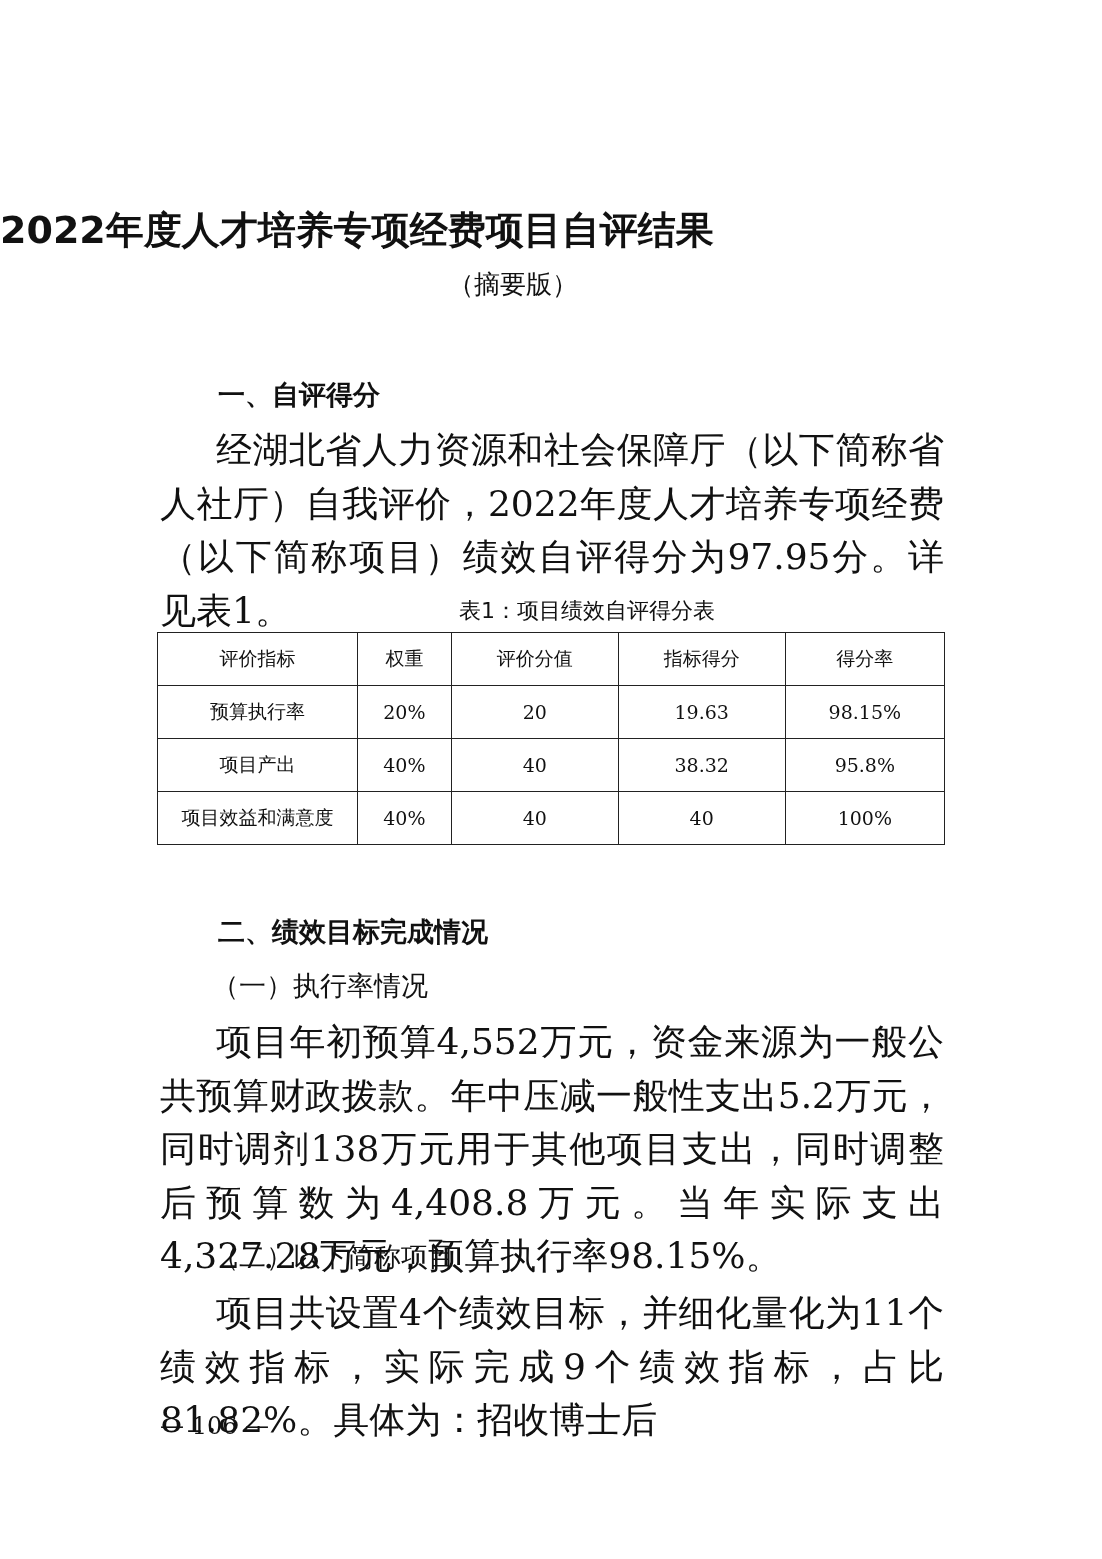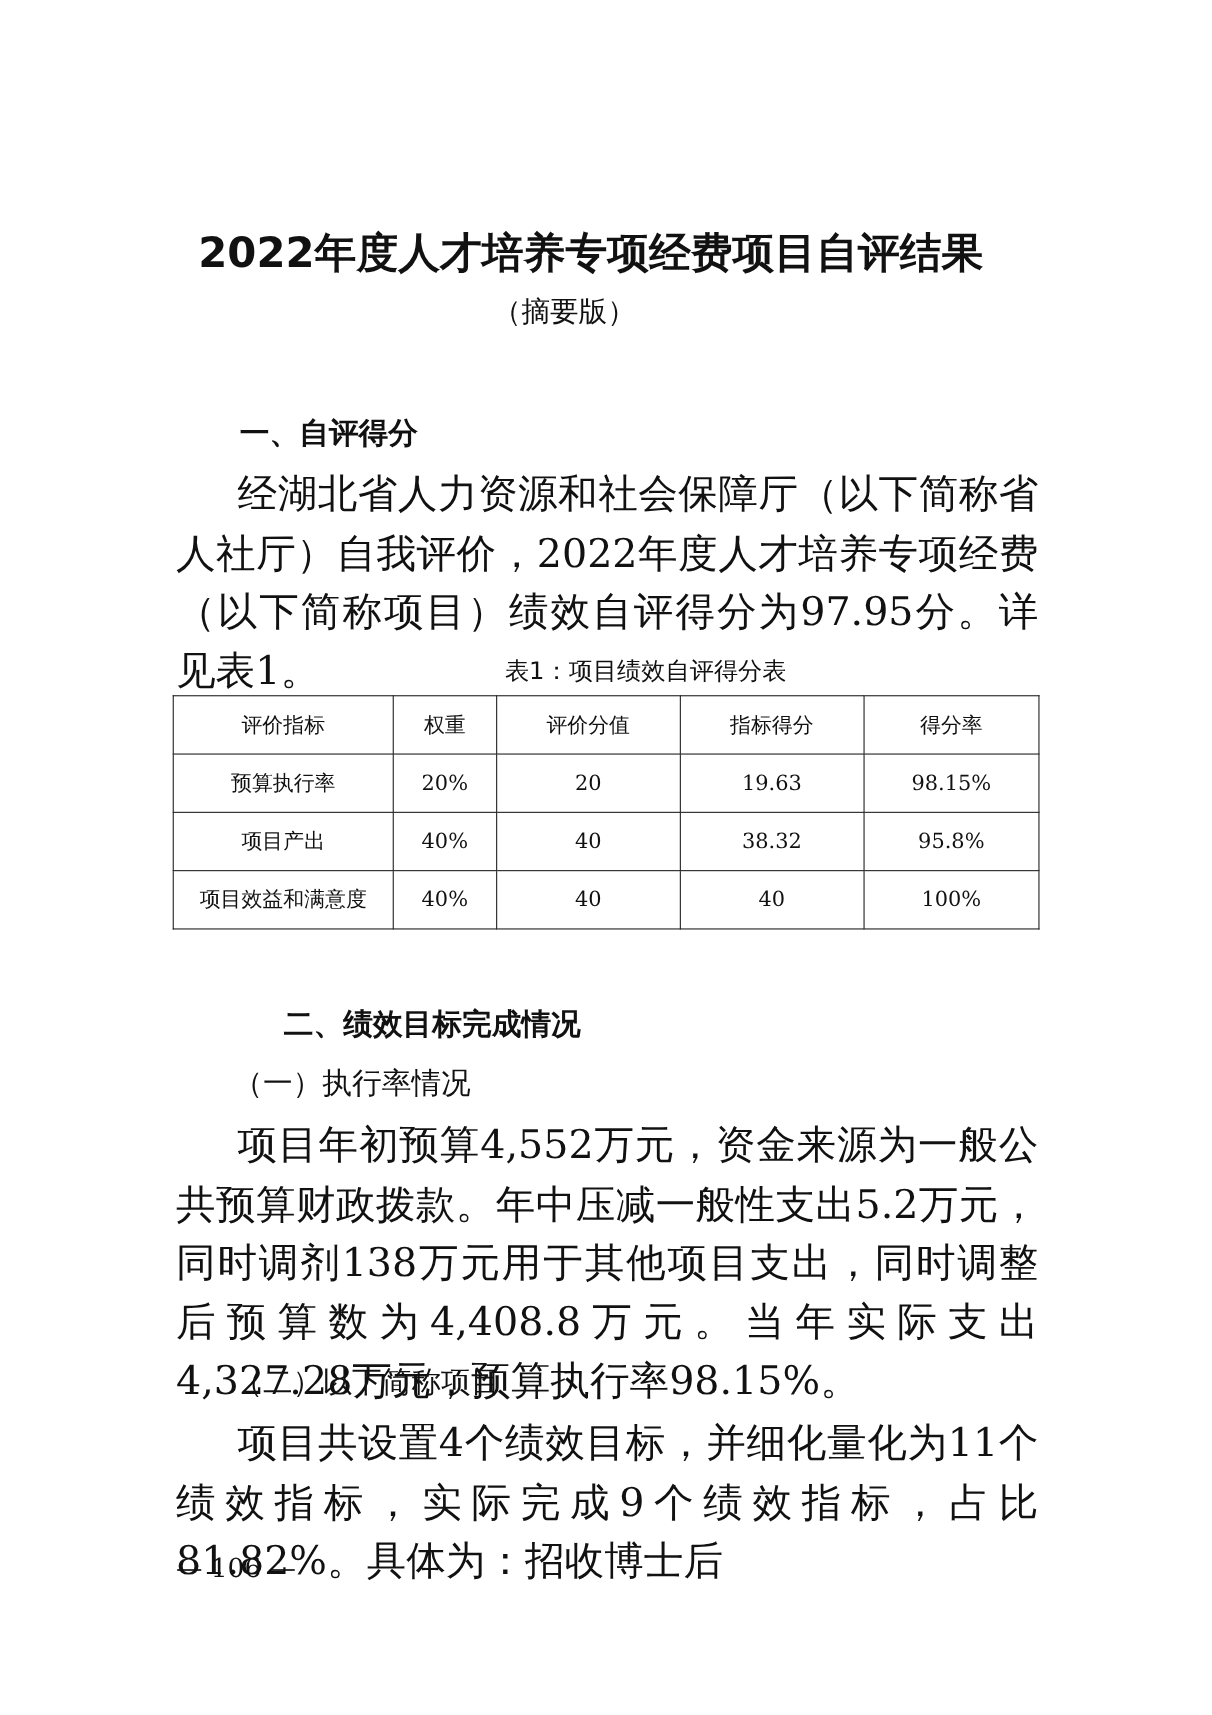--- a/index.html
+++ b/index.html
@@ -2,21 +2,21 @@
 <html><head>
   <meta charset="utf-8">
   <style>
     html, body { margin: 0; padding: 0; background: #ffffff; }
     body {
       width: 1102px; height: 1559px; position: relative; overflow: hidden;
       font-family: "DejaVu Serif", "Liberation Serif", serif; color: #111;
     }
     .abs { position: absolute; }
     .title {
-      left: 0; width: 894px; top: 200px; text-align: right;
+      left: 0; width: 894px; top: 200px; text-align: left;
       font-family: "DejaVu Sans", "Liberation Sans", sans-serif;
       font-weight: bold; font-size: 38px; letter-spacing: 0px; line-height: 60px;
     }
     .subtitle {
       left: 0; width: 1026px; top: 262px; text-align: center;
       font-size: 26px; line-height: 44px;
     }
     .h1 {
       left: 218px; font-family: "DejaVu Sans", "Liberation Sans", sans-serif;
       font-weight: bold; font-size: 27px; line-height: 40px;
@@ -86,20 +86,20 @@
   <tr>
     <td>项目效益和满意度</td>
     <td>40%</td>
     <td>40</td>
     <td>40</td>
     <td>100%</td>
   </tr>
 </tbody>
   </table>
 
-<div class="abs h1" style="top:912px;margin-left:40px;">二、绩效目标完成情况</div>
+<div class="abs h1" style="top:912px;">二、绩效目标完成情况</div>
 <div class="abs h2" style="top:966px;">（一）执行率情况</div>
 <p class="abs para" style="top:1015px;">项目年初预算4,552万元，资金来源为一般公共预算财政拨款。年中压减一般性支出5.2万元，同时调剂138万元用于其他项目支出，同时调整后预算数为4,408.8万元。当年实际支出4,327.28万元，预算执行率98.15%。</p>
 
 <div class="abs h2" style="top:1237px;">（二）以下简称项目</div>
 <p class="abs para" style="top:1286px;">项目共设置4个绩效目标，并细化量化为11个绩效指标，实际完成9个绩效指标，占比81.82%。具体为：招收博士后</p>
 
 <div class="abs footer">— 106 —</div>
 
 </body></html>

